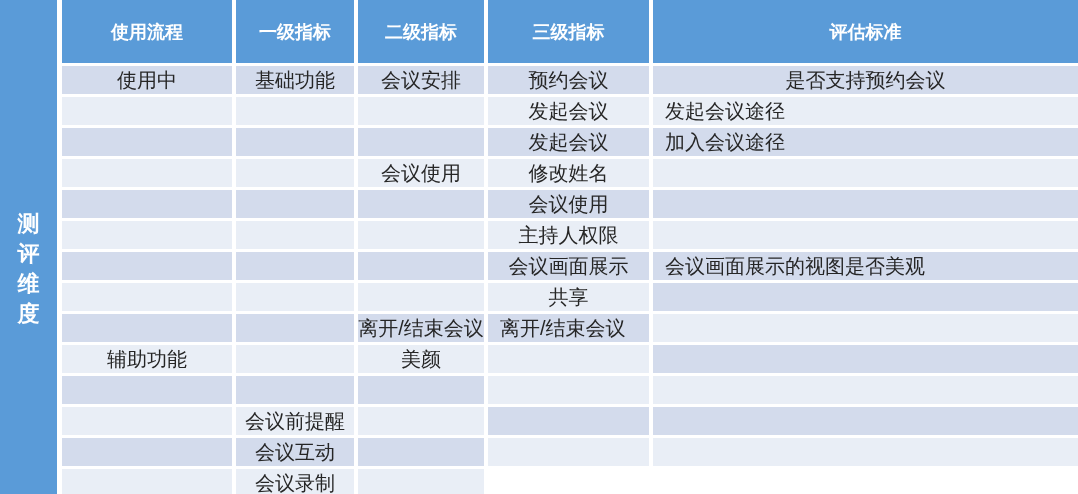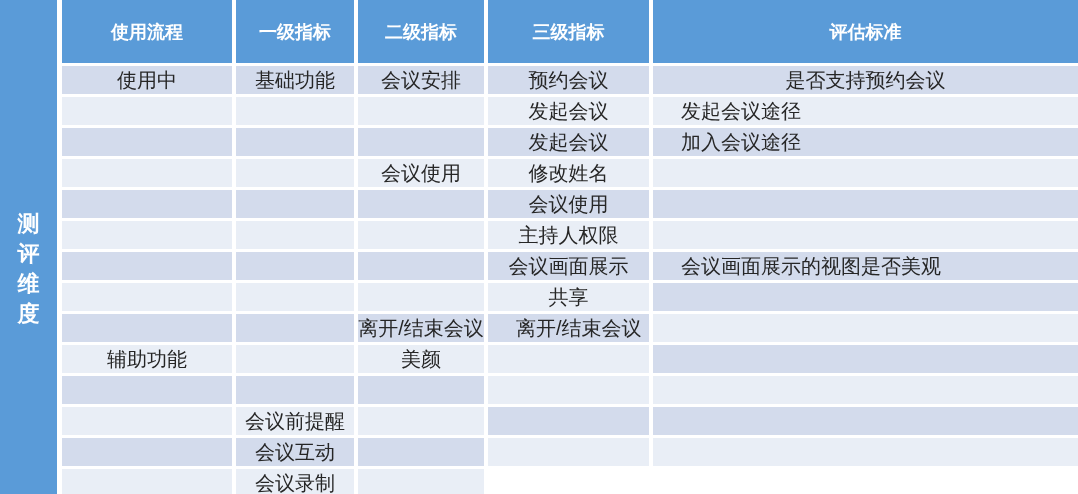--- a/index.html
+++ b/index.html
@@ -45,21 +45,21 @@
     white-space:nowrap;overflow:hidden;
   }
   .cell.head{
     background:var(--accent);
     color:var(--headerText);
     font-weight:bold;
     font-size:18px;
   }
   .band-dark{background:var(--bandDark);}
   .band-light{background:var(--bandLight);}
-  .align-left{justify-content:flex-start;padding-left:28px;}
+  .align-left{justify-content:flex-start;padding-left:12px;}
 </style>
 </head>
 <body>
 
 <div class="canvas">
   <div class="sidebar">
     <div class="sidebar-label">测评维度</div>
   </div>
   <div class="grid">
       <div class="cell head">使用流程</div>

